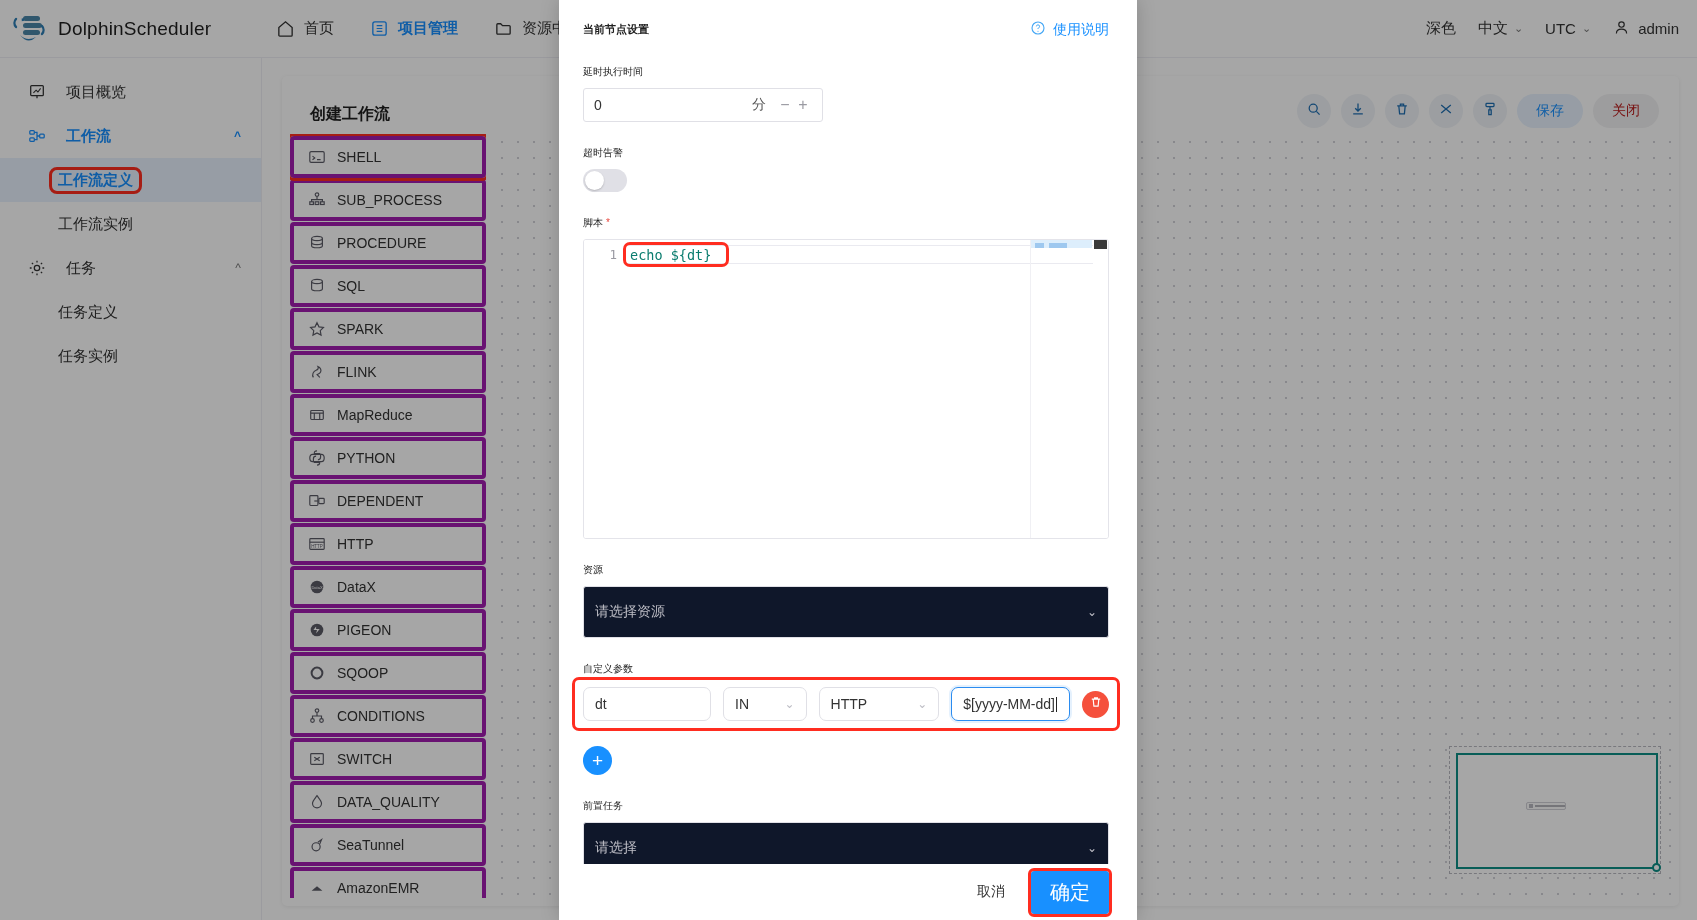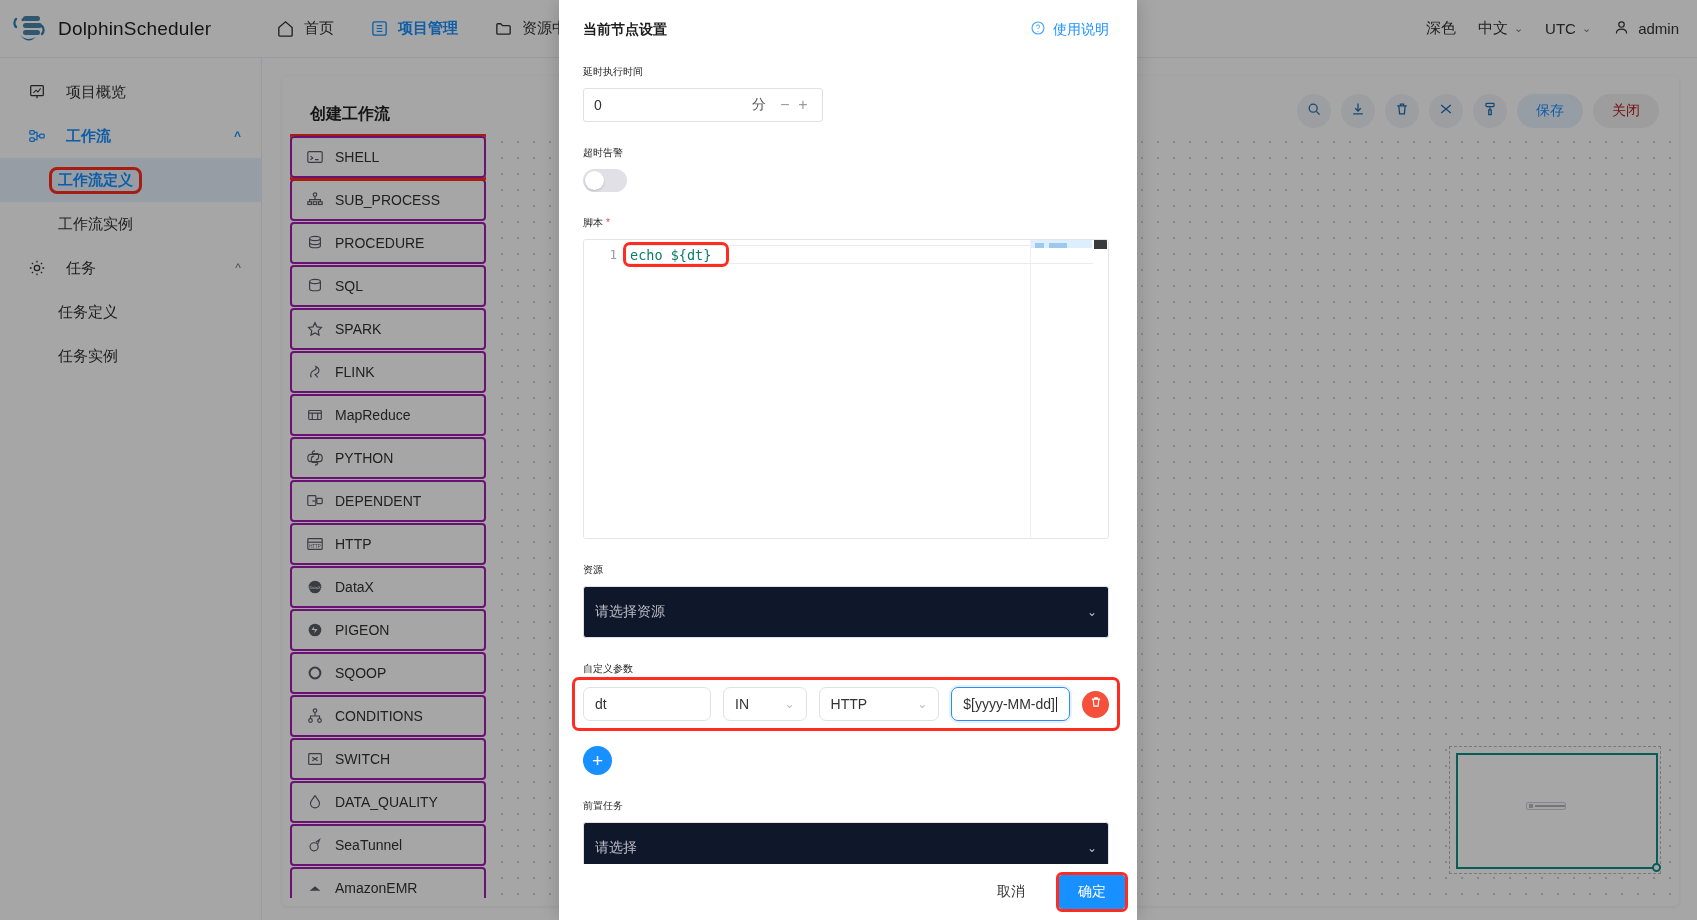--- a/index.html
+++ b/index.html
@@ -77,21 +77,21 @@
     color: #1890ff; font-size: 14px; display: flex; align-items: center; cursor: pointer;
   }
   .tb-pill.plain { background: #f2f2f3; color: #b91c1c; }
 
   
   .task-list {
     position: absolute; left: 8px; top: 58px; width: 196px; bottom: 8px;
     overflow: hidden; padding-top: 2px;
   }
   .task-item {
-    height: 42px; margin-bottom: 1px; border: 2px solid #a21caf; border-radius: 4px;
+    height: 42px; margin-bottom: 1px; border: 4px solid #a21caf; border-radius: 4px;
     display: flex; align-items: center; gap: 11px; padding-left: 14px;
     font-size: 14px; color: #333; background: #fff; cursor: pointer;
   }
   .task-item .tico { width: 18px; height: 18px; flex: none; color: #5b5b66; }
 
   
   .canvas {
     position: absolute; left: 212px; top: 58px; right: 6px; bottom: 6px;
     background-color: #fff;
     background-image: radial-gradient(#d2d2d8 1px, transparent 1px);
@@ -121,21 +121,21 @@
   
   .modal {
     position: absolute; z-index: 60;
     left: 559px; top: 0; width: 578px; height: 920px;
     background: #fff; box-shadow: 0 0 18px rgba(0,0,0,.18);
     display: flex; flex-direction: column;
   }
   .modal-head {
     padding: 20px 28px 8px 24px; display: flex; align-items: center;
   }
-  .modal-title { font-size: 14px; font-weight: 700; color: #1f1f1f; }
+  .modal-title { font-size: 11px; font-weight: 700; color: #1f1f1f; }
   .modal-help {
     margin-left: auto; display: flex; align-items: center; gap: 7px;
     color: #1890ff; font-size: 14px; cursor: pointer;
   }
   .modal-body { flex: 1; overflow: hidden; padding: 18px 28px 0 24px; position: relative; }
 
   .field-label { font-size: 10px; color: #1f1f1f; margin-bottom: 9px; }
   .req { color: #e8453c; margin-left: 3px; }
 
   .num-input {
@@ -223,25 +223,25 @@
   }
   .add-btn {
     width: 29px; height: 29px; border-radius: 50%; background: #1890ff;
     display: flex; align-items: center; justify-content: center;
     color: #fff; font-size: 19px; line-height: 1; cursor: pointer;
   }
 
   .modal-foot {
     position: absolute; left: 0; right: 0; bottom: 0; height: 56px;
     display: flex; align-items: center; justify-content: flex-end;
-    gap: 24px; padding-right: 12px; background: #fff;
+    gap: 16px; padding-right: 28px; background: #fff;
   }
   .btn-text { font-size: 14px; color: #333; cursor: pointer; padding: 6px 10px; }
   .btn-primary {
-    background: #1890ff; color: #fff; font-size: 14px; border-radius: 3px;
+    background: #1890ff; color: #fff; font-size: 20px; border-radius: 3px;
     padding: 8px 19px; cursor: pointer; outline: 3px solid #ff2d20;
   }
   .mb-24 { margin-bottom: 24px; }
 </style>
 </head>
 <body>
 
 <div id="app">
 
   <div id="page-behind">

